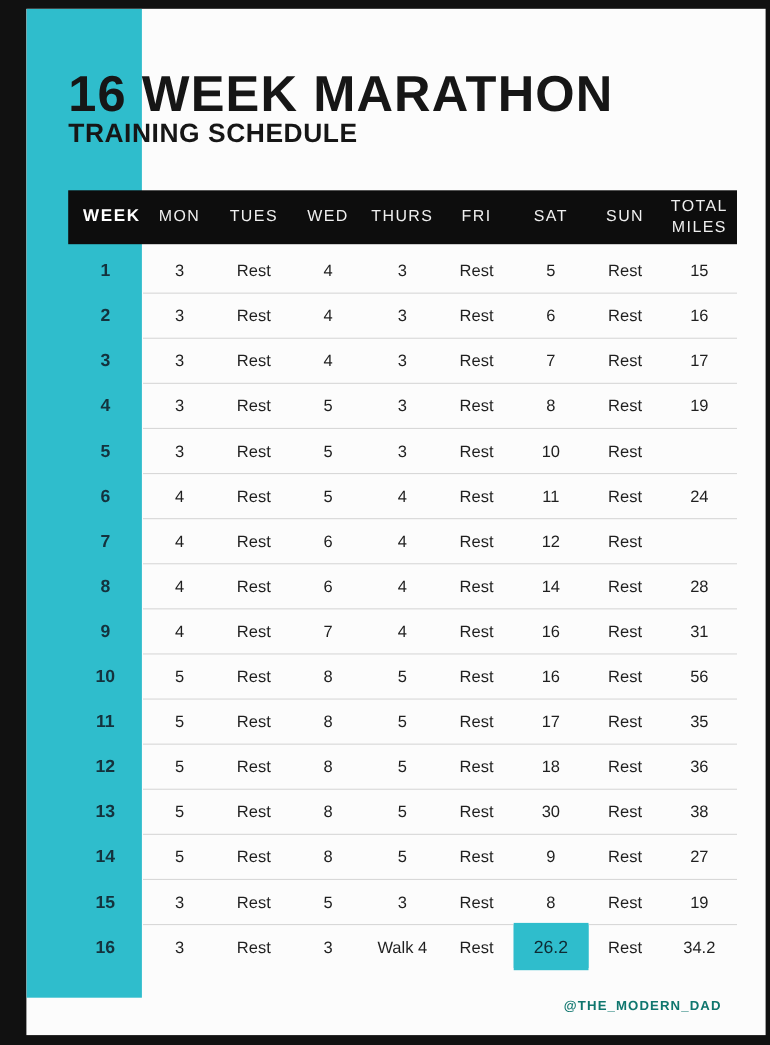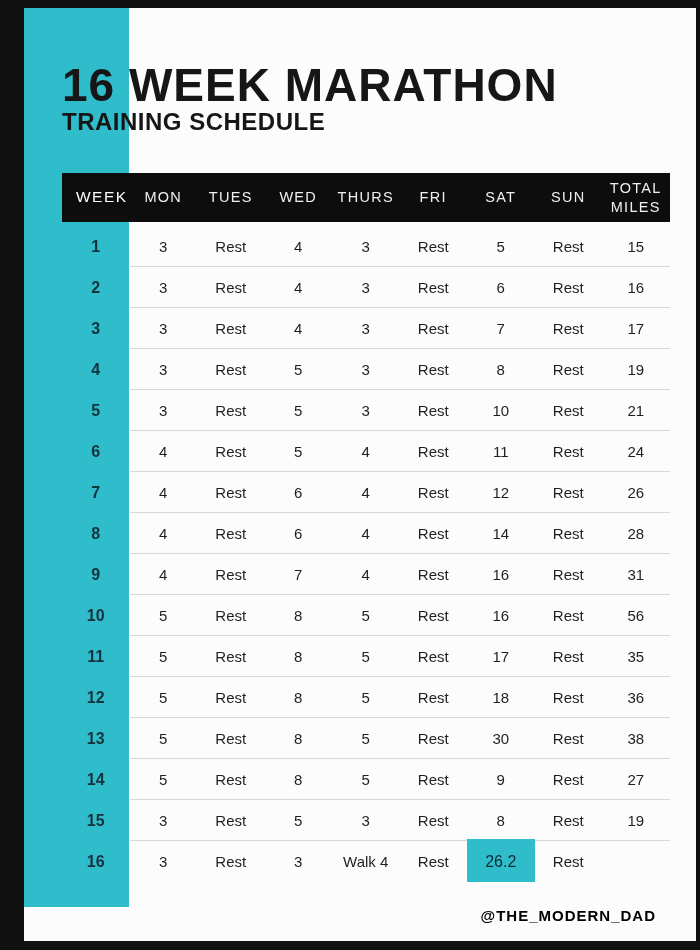--- a/index.html
+++ b/index.html
@@ -29,42 +29,42 @@
 
   .table{position:absolute;left:38px;top:165px;width:608px;}
   .thead{
     display:flex;height:49px;background:var(--header-bg);align-items:center;
   }
   .th{
     flex:0 0 67.5px;width:67.5px;display:flex;align-items:center;justify-content:center;
     color:var(--header-text);font-size:14.5px;letter-spacing:1.3px;text-align:center;
     line-height:1.3;
   }
-  .th.week-h{font-weight:normal;color:var(--week-header-text);font-size:15.5px;letter-spacing:1.5px;padding-left:12px;}
+  .th.week-h{font-weight:bold;color:var(--week-header-text);font-size:15.5px;letter-spacing:1.5px;padding-left:12px;}
   .th.total-h{padding:0 5px;}
 
   .tbody{margin-top:4px;}
   .row{position:relative;display:flex;height:41px;}
   .row:not(:last-child)::after{
     content:"";position:absolute;left:67.5px;right:0;bottom:0;height:1px;
     background:var(--row-divider);
   }
   .cell{
     flex:0 0 67.5px;width:67.5px;display:flex;align-items:center;justify-content:center;
     font-size:15px;color:var(--cell-text);white-space:nowrap;
   }
   .cell.week-c{font-weight:bold;font-size:16px;color:var(--week-number-text);}
   .cell.hl{
     background:var(--teal);font-weight:normal;font-size:16px;color:var(--highlight-text);
     box-shadow:0 -2px 0 var(--teal);z-index:1;
   }
 
   .handle{
-    position:absolute;top:899px;right:40px;font-size:15px;font-weight:bold;
-    letter-spacing:1px;color:#000000;white-space:nowrap;
+    position:absolute;top:899px;right:40px;font-size:12px;font-weight:bold;
+    letter-spacing:1px;color:#0f766e;white-space:nowrap;
   }
 </style>
 </head>
 <body>
 
 <div class="page">
   <div class="content">
 
     <div class="teal-bar"></div>
 
@@ -132,21 +132,20 @@
           </div>
           <div class="row">
             <div class="cell week-c">5</div>
             <div class="cell">3</div>
             <div class="cell">Rest</div>
             <div class="cell">5</div>
             <div class="cell">3</div>
             <div class="cell">Rest</div>
             <div class="cell">10</div>
             <div class="cell">Rest</div>
-            <div class="cell">21</div>
           </div>
           <div class="row">
             <div class="cell week-c">6</div>
             <div class="cell">4</div>
             <div class="cell">Rest</div>
             <div class="cell">5</div>
             <div class="cell">4</div>
             <div class="cell">Rest</div>
             <div class="cell">11</div>
             <div class="cell">Rest</div>
@@ -154,21 +153,20 @@
           </div>
           <div class="row">
             <div class="cell week-c">7</div>
             <div class="cell">4</div>
             <div class="cell">Rest</div>
             <div class="cell">6</div>
             <div class="cell">4</div>
             <div class="cell">Rest</div>
             <div class="cell">12</div>
             <div class="cell">Rest</div>
-            <div class="cell">26</div>
           </div>
           <div class="row">
             <div class="cell week-c">8</div>
             <div class="cell">4</div>
             <div class="cell">Rest</div>
             <div class="cell">6</div>
             <div class="cell">4</div>
             <div class="cell">Rest</div>
             <div class="cell">14</div>
             <div class="cell">Rest</div>
@@ -253,20 +251,21 @@
           </div>
           <div class="row">
             <div class="cell week-c">16</div>
             <div class="cell">3</div>
             <div class="cell">Rest</div>
             <div class="cell">3</div>
             <div class="cell">Walk 4</div>
             <div class="cell">Rest</div>
             <div class="cell hl">26.2</div>
             <div class="cell">Rest</div>
+            <div class="cell">34.2</div>
           </div>
         </div>
     </div>
 
     <div class="handle">@THE_MODERN_DAD</div>
 
   </div>
 </div>
 
 </body></html>

